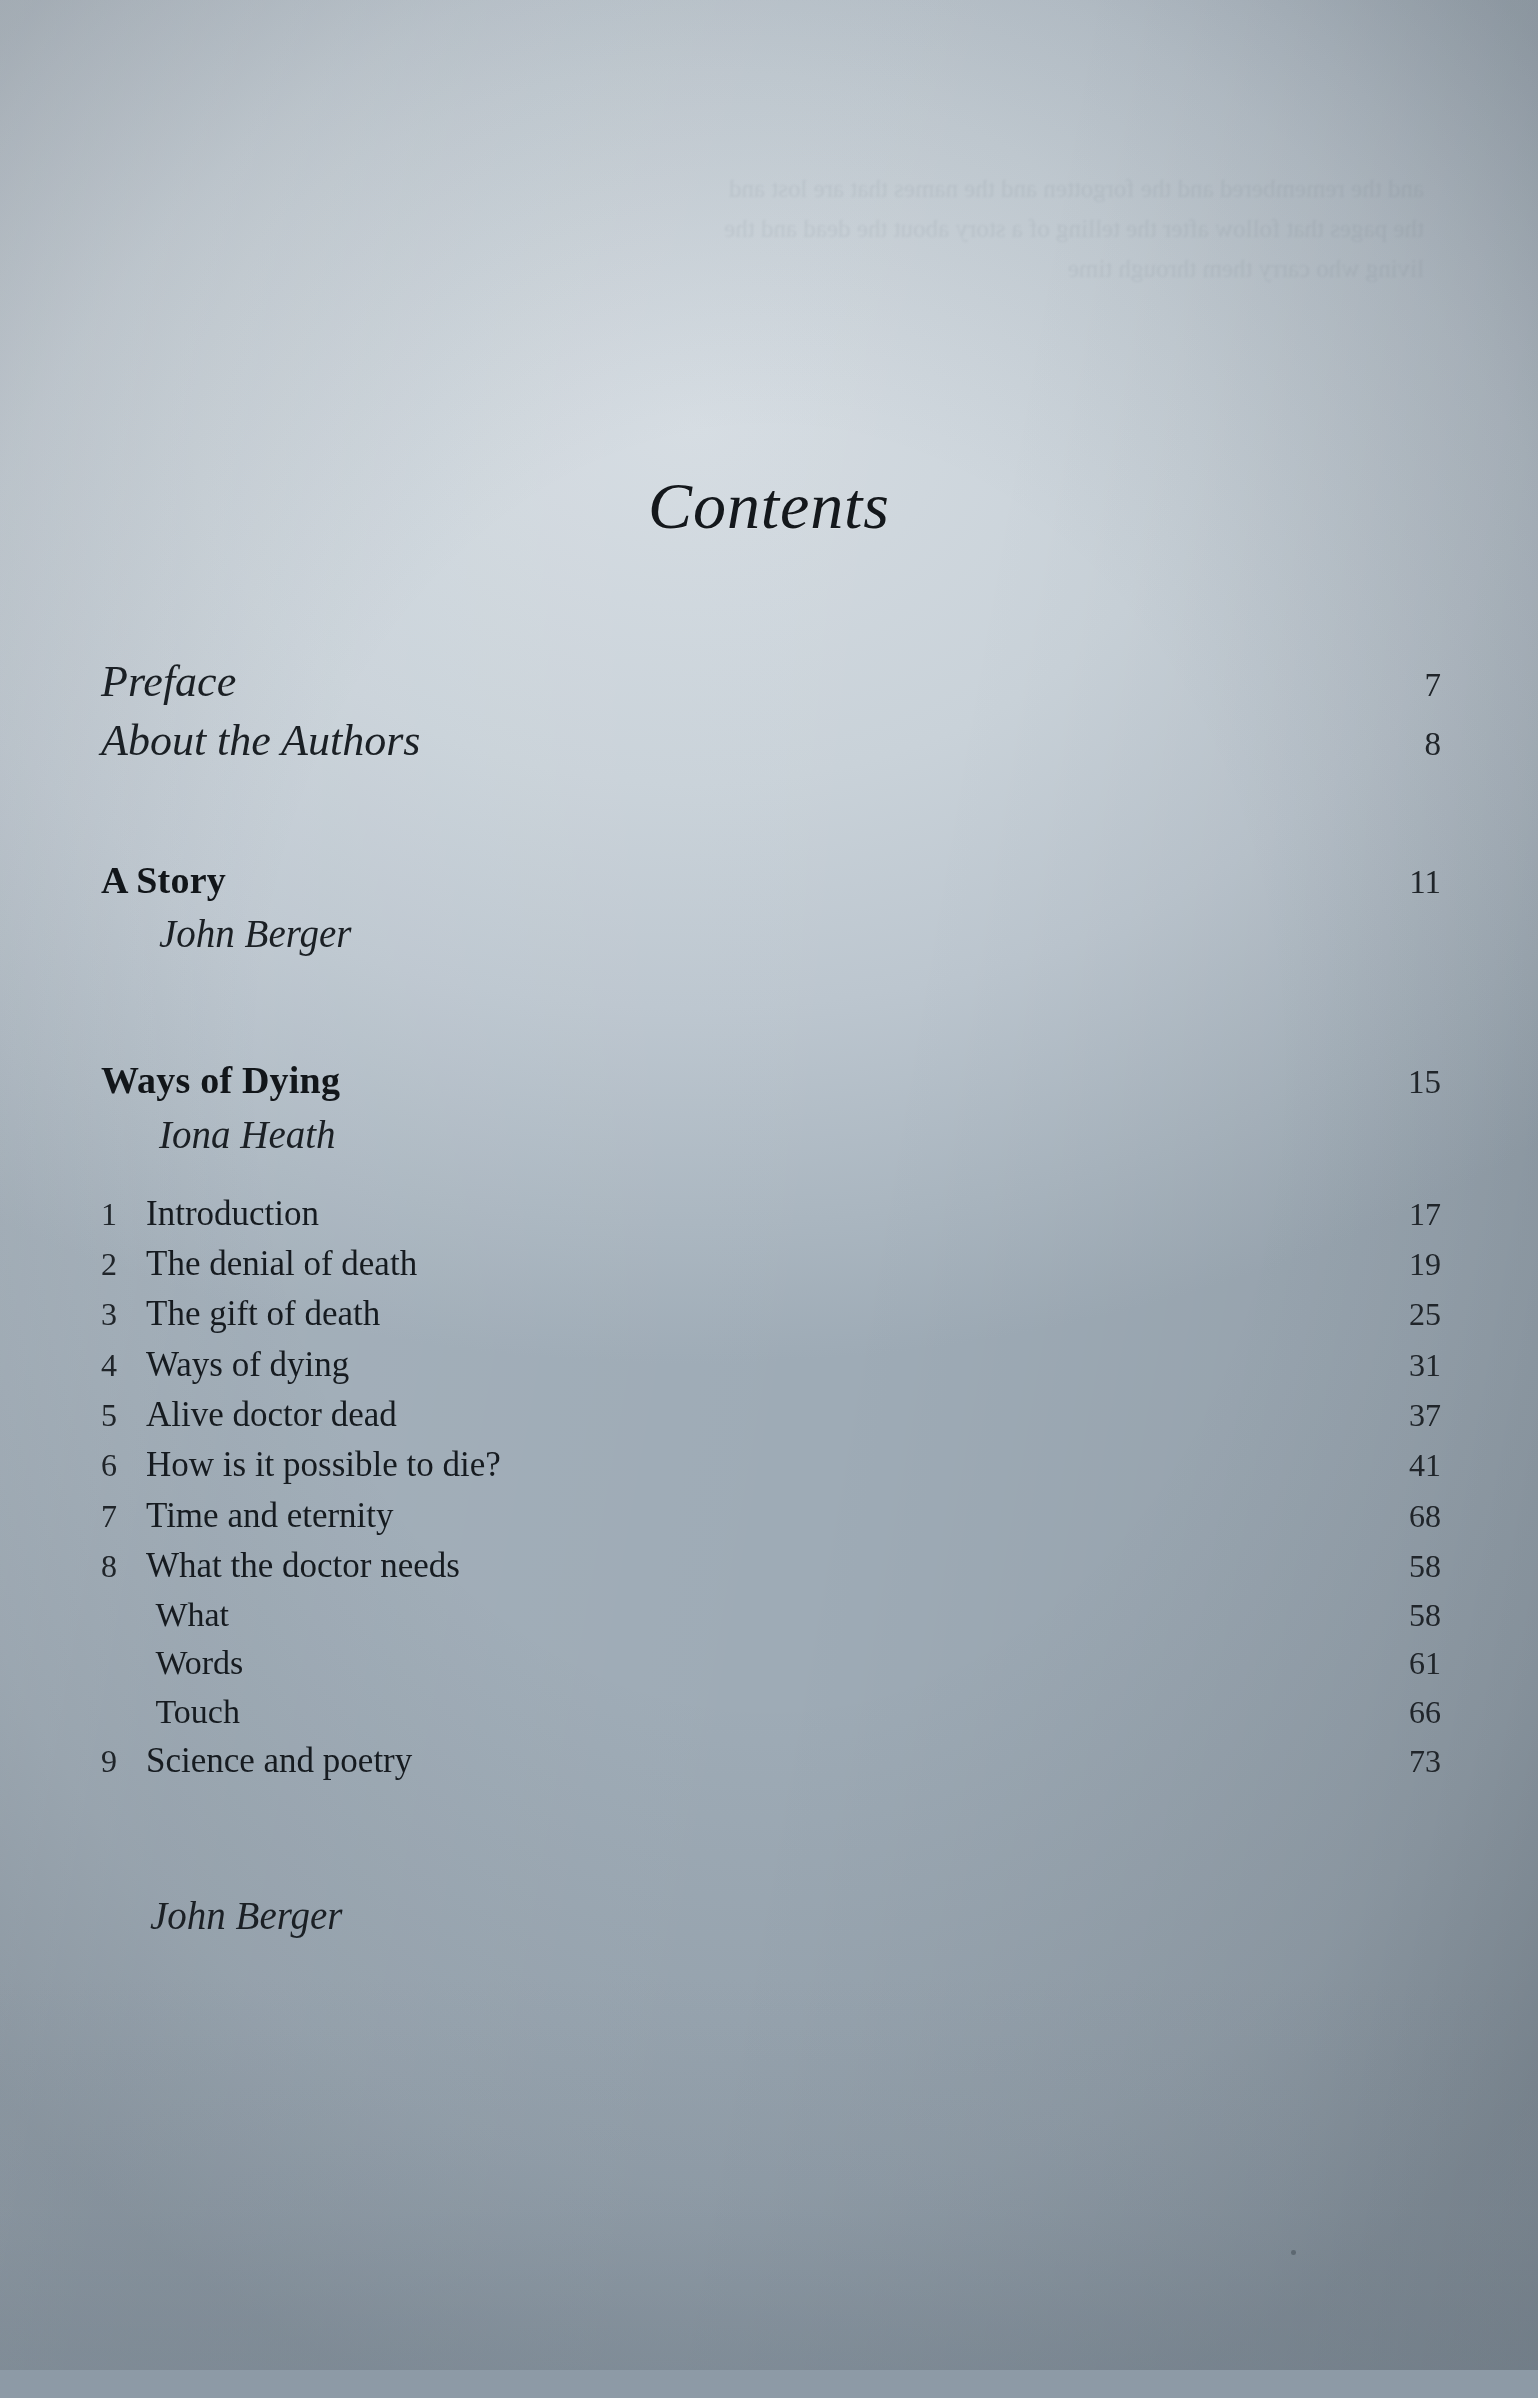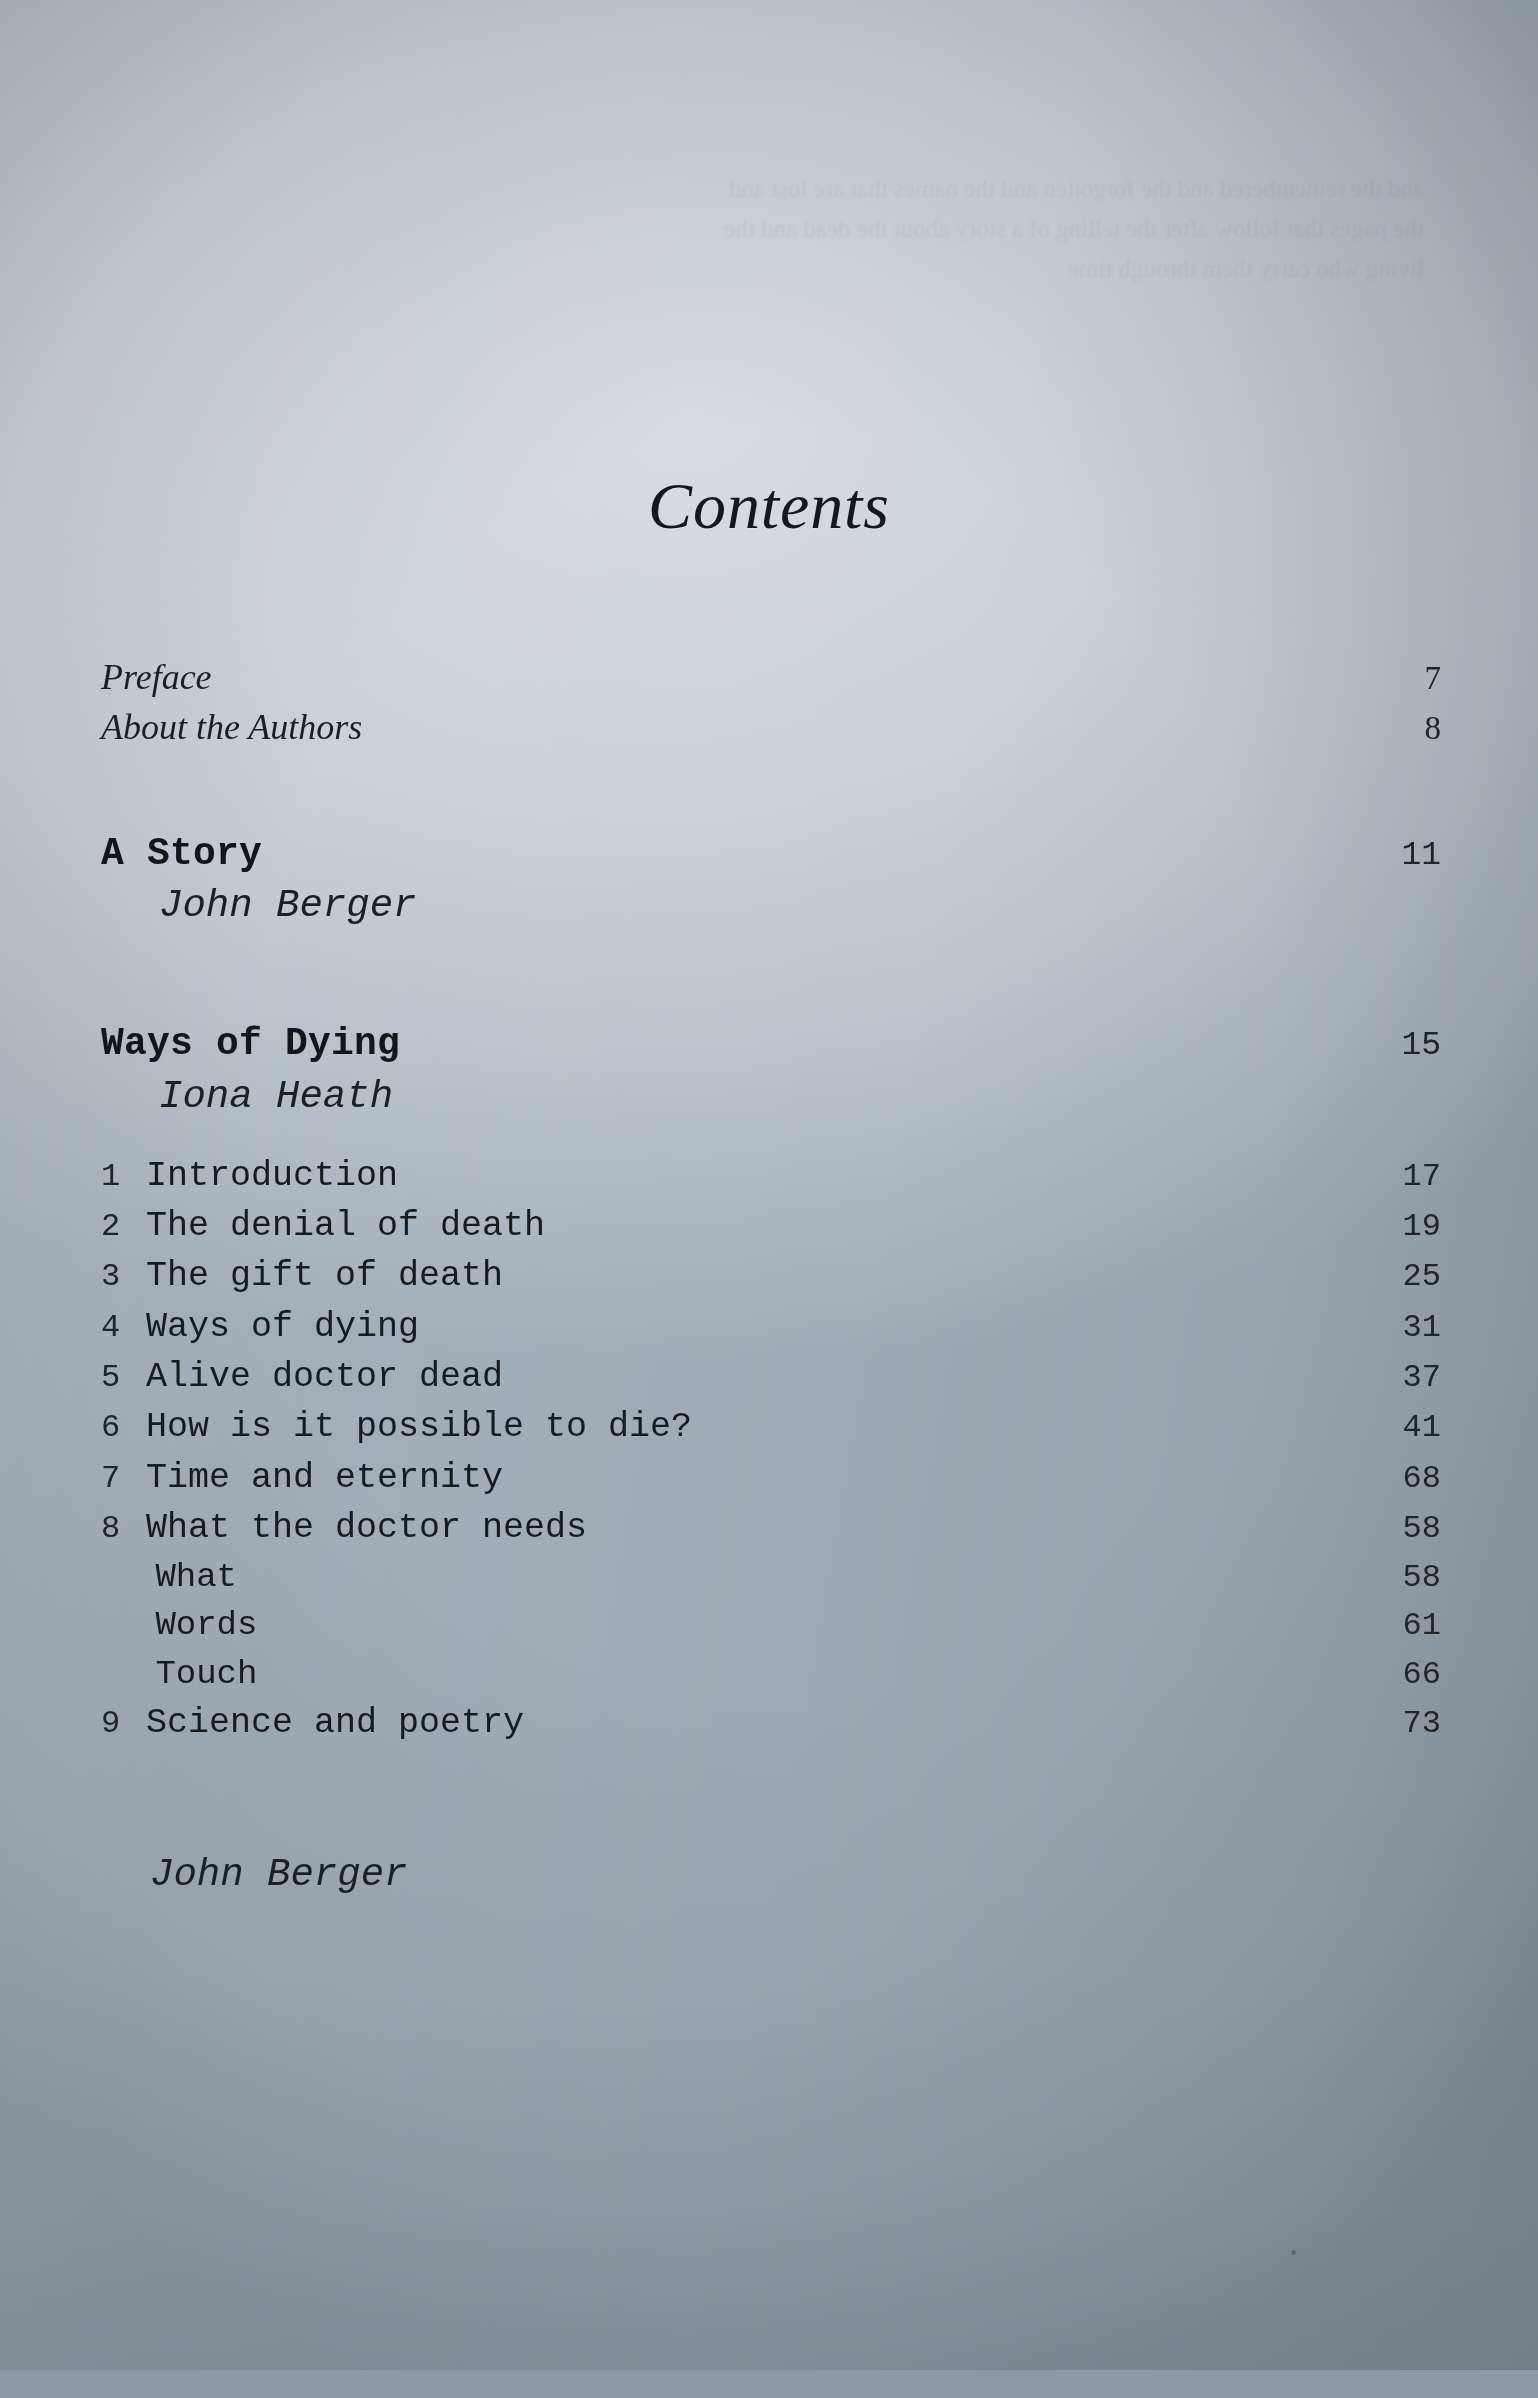--- a/index.html
+++ b/index.html
@@ -96,27 +96,27 @@
     font-size: 32px;
     color: #20252a;
     min-width: 66px;
     text-align: right;
   }
 
   
   .front .row { margin-bottom: 7.5px; }
   .front .label {
     font-style: italic;
-    font-size: 36px;
+    font-size: 44px;
     color: #1b2025;
   }
   .front .page-no { font-size: 33px; }
 
   
-  .section { margin-top: 4px; font-family: Liberation Mono, monospace; }
+  .section { margin-top: 12px; }
   .section .sec-row .label {
     font-size: 38px;
     font-weight: 700;
     letter-spacing: 0.2px;
     color: #12161a;
   }
   .section .sec-row .page-no { font-size: 33px; }
   .author {
     font-style: italic;
     font-size: 39px;

